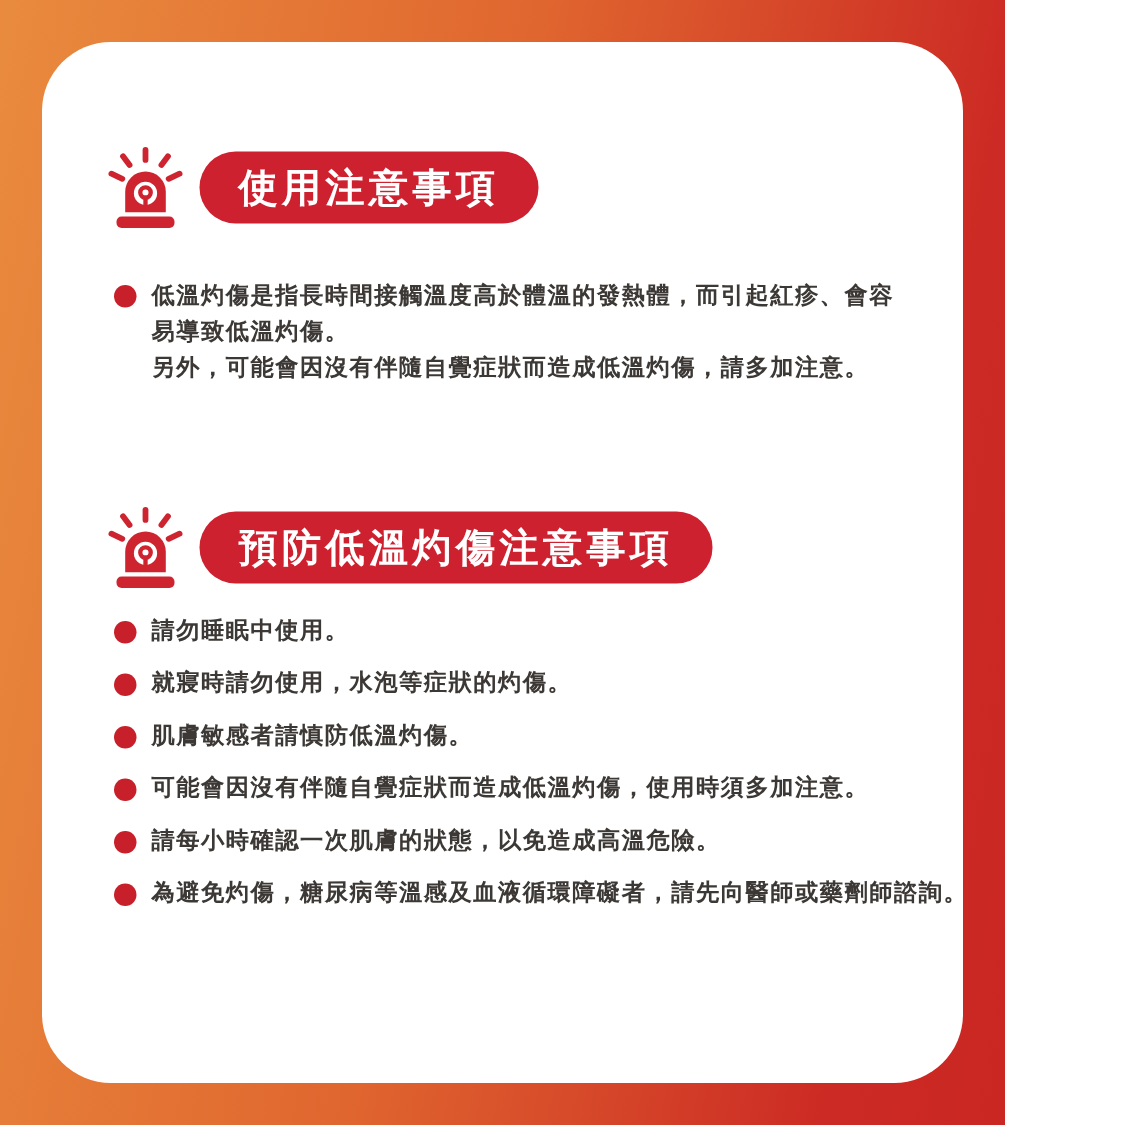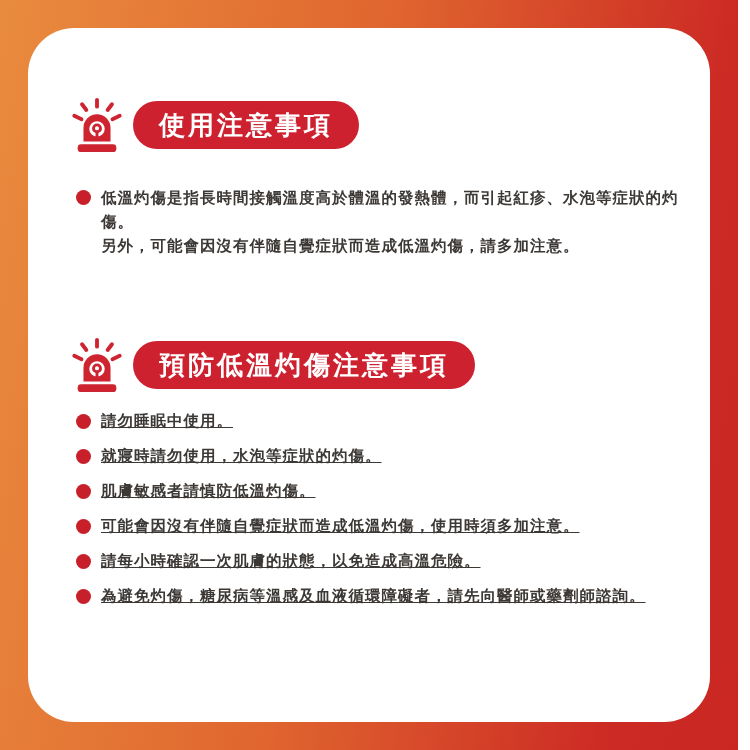--- a/index.html
+++ b/index.html
@@ -6,21 +6,21 @@
     margin: 0;
     padding: 0;
     width: 750px;
     height: 750px;
     overflow: hidden;
     font-family: "Liberation Sans", sans-serif;
   }
   .frame {
     position: absolute;
     inset: 0;
-    width: 738px;
+    width: 670px;
     height: 750px;
     background: linear-gradient(100deg, #E98B3E 0%, #E0662F 45%, #CC2A24 85%, #CA2722 100%);
   }
   .card {
     position: absolute;
     left: 28px;
     top: 28px;
     right: 28px;
     bottom: 28px;
     background: #ffffff;
@@ -83,21 +83,20 @@
   .precaution-list li {
     display: flex;
     align-items: center;
     margin-bottom: 13px;
     font-size: 15.5px;
     font-weight: 700;
     letter-spacing: 1px;
     line-height: 22px;
     color: #3C3835;
     white-space: nowrap;
-    text-decoration: underline;
   }
   .hidden-defs {
     position: absolute;
     width: 0;
     height: 0;
     overflow: hidden;
   }
 </style>
 </head>
 <body>
@@ -124,21 +123,21 @@
 
     <section class="section-usage">
       <div class="section-header">
         <svg class="siren">
             <use href="#siren"></use>
           </svg>
         <div class="pill">使用注意事項</div>
       </div>
       <div class="para-item">
         <span class="dot"></span>
-        <p class="para-text">低溫灼傷是指長時間接觸溫度高於體溫的發熱體，而引起紅疹、水泡等症狀的灼傷。
+        <p class="para-text">低溫灼傷是指長時間接觸溫度高於體溫的發熱體，而引起紅疹、會容易導致低溫灼傷。
 另外，可能會因沒有伴隨自覺症狀而造成低溫灼傷，請多加注意。</p>
       </div>
     </section>
 
     <section class="section-prevention">
       <div class="section-header">
         <svg class="siren">
             <use href="#siren"></use>
           </svg>
         <div class="pill">預防低溫灼傷注意事項</div>

